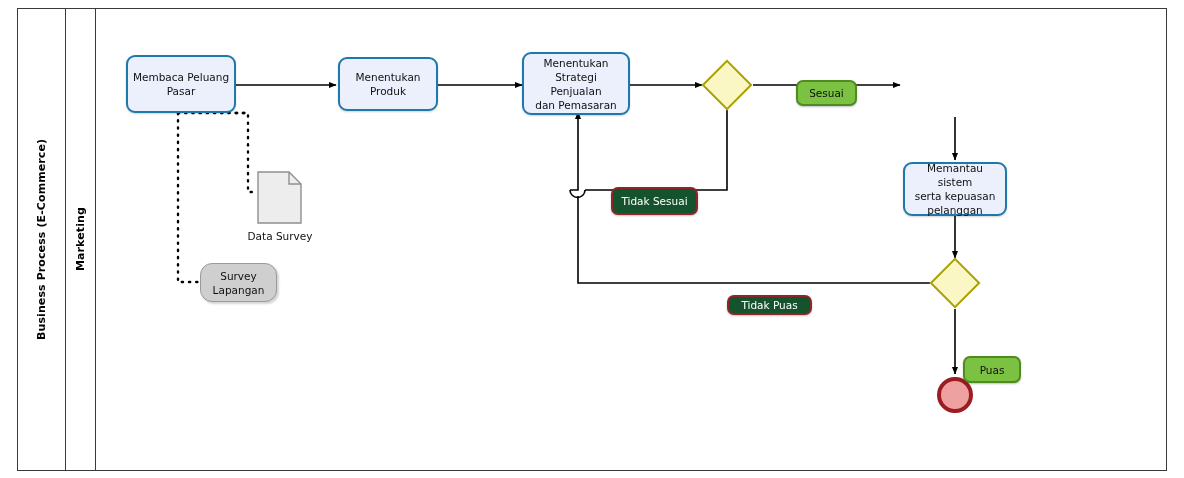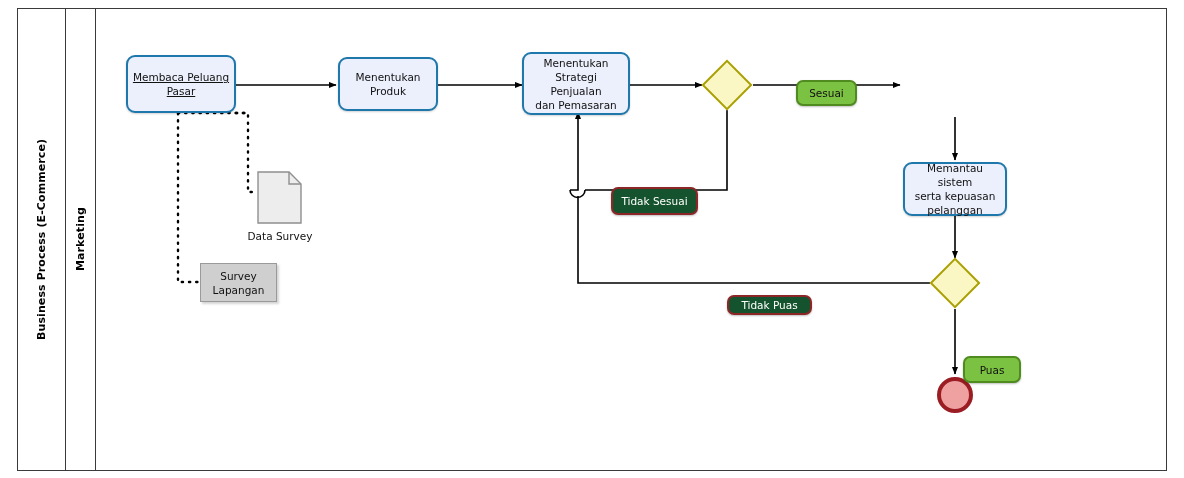--- a/index.html
+++ b/index.html
@@ -180,21 +180,21 @@
     <path d="M178,113 L248,113" stroke="#000000" stroke-width="2.4" fill="none" stroke-dasharray="1.2 6" stroke-linecap="round"></path>
   </svg>
 
   <div class="pool-frame" style="left:17px; top:8px; width:1150px; height:463px;"></div>
   <div class="lane-divider" style="left:65px; top:8px; height:463px;"></div>
   <div class="lane-divider" style="left:95px; top:8px; height:463px;"></div>
 
   <div class="pool-label" style="left:17px; top:8px; width:48px; height:463px;">Business Process (E-Commerce)</div>
   <div class="lane-label" style="left:65px; top:8px; width:30px; height:463px;">Marketing</div>
 
-  <div class="task" style="left:126px; top:55px; width:110px; height:58px; white-space:pre-line;text-decoration:underline;">Membaca Peluang
+  <div class="task" style="left:126px; top:55px; width:110px; height:58px; white-space:pre-line;">Membaca Peluang
 Pasar</div>
 
   <div class="task" style="left:338px; top:57px; width:100px; height:54px; white-space:pre-line;">Menentukan
 Produk</div>
 
   <div class="task" style="left:522px; top:52px; width:108px; height:63px; white-space:pre-line;">Menentukan
 Strategi Penjualan
 dan Pemasaran</div>
 
 
@@ -216,16 +216,16 @@
   <div class="pill pill-green" style="left:963px; top:321px; width:58px; height:27px;">Puas</div>
 
   <div class="data-object" style="left:257px; top:171px; width:46px; height:54px;">
     <svg width="46" height="54" viewBox="0 0 46 54" xmlns="http://www.w3.org/2000/svg">
       <path d="M1,1 L32,1 L44,13 L44,52 L1,52 Z" fill="#ededed" stroke="#8f8f8f" stroke-width="1.4" stroke-linejoin="miter"></path>
       <path d="M32,1 L32,13 L44,13" fill="none" stroke="#8f8f8f" stroke-width="1.4"></path>
     </svg>
   </div>
   <div class="data-object-label" style="left:230px; top:230px; width:100px;">Data Survey</div>
 
-  <div class="gray-box" style="left:200px; top:263px; width:77px; height:39px; white-space:pre-line;">Survey
+  <div class="gray-box" style="left:200px; top:263px; width:77px; height:39px; white-space:pre-line;border-radius:12px;">Survey
 Lapangan</div>
 
 </div>
 
 </body></html>

